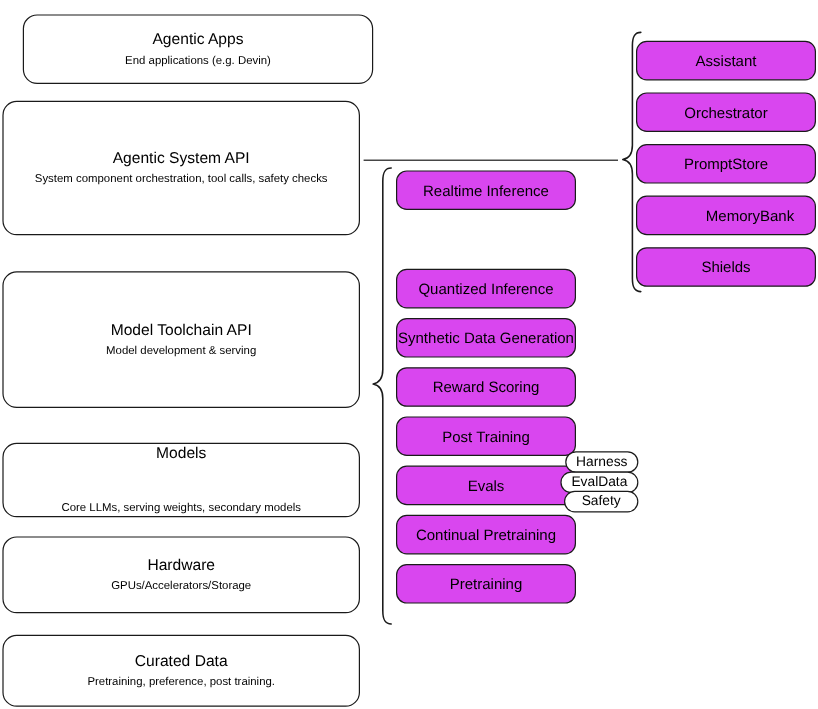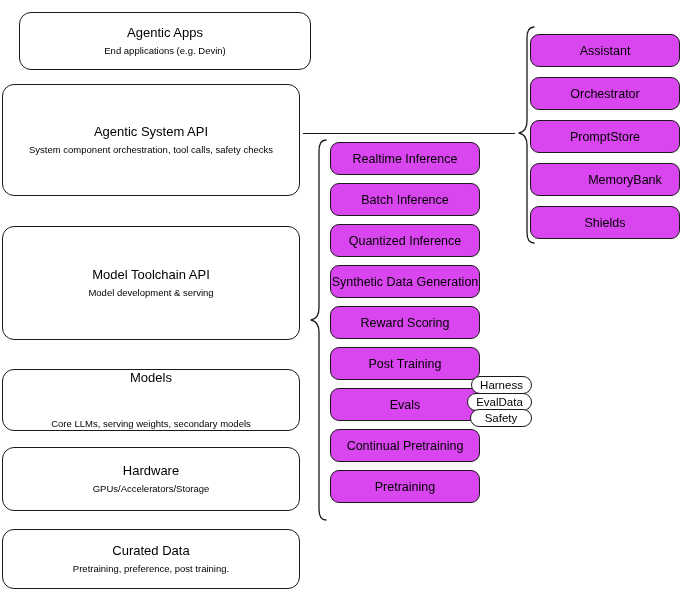--- a/index.html
+++ b/index.html
@@ -137,23 +137,20 @@
              L 17 170
              C 17 178, 14 181, 9 182
              C 14 183, 17 186, 17 194
              L 17 371
              C 17 377, 18 382, 24 382"></path>
   </svg>
 
   <div class="cap" style="left:330px; top:142px; width:150px; height:33px;">
     <span>Realtime Inference</span>
   </div>
-  <div class="cap" style="left:330px; top:183px; width:150px; height:33px;">
-    <span>Batch Inference</span>
-  </div>
   <div class="cap" style="left:330px; top:224px; width:150px; height:33px;">
     <span>Quantized Inference</span>
   </div>
   <div class="cap" style="left:330px; top:265px; width:150px; height:33px;">
     <span>Synthetic Data Generation</span>
   </div>
   <div class="cap" style="left:330px; top:306px; width:150px; height:33px;">
     <span>Reward Scoring</span>
   </div>
   <div class="cap" style="left:330px; top:347px; width:150px; height:33px;">

